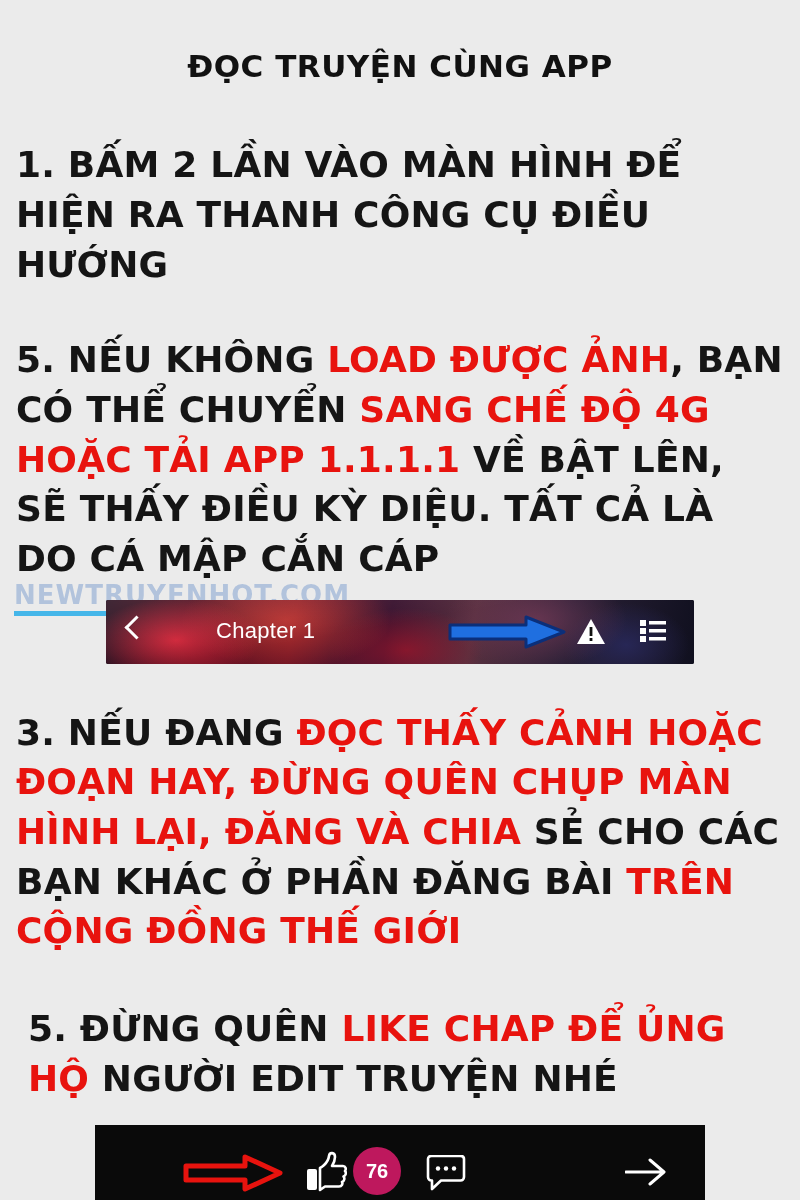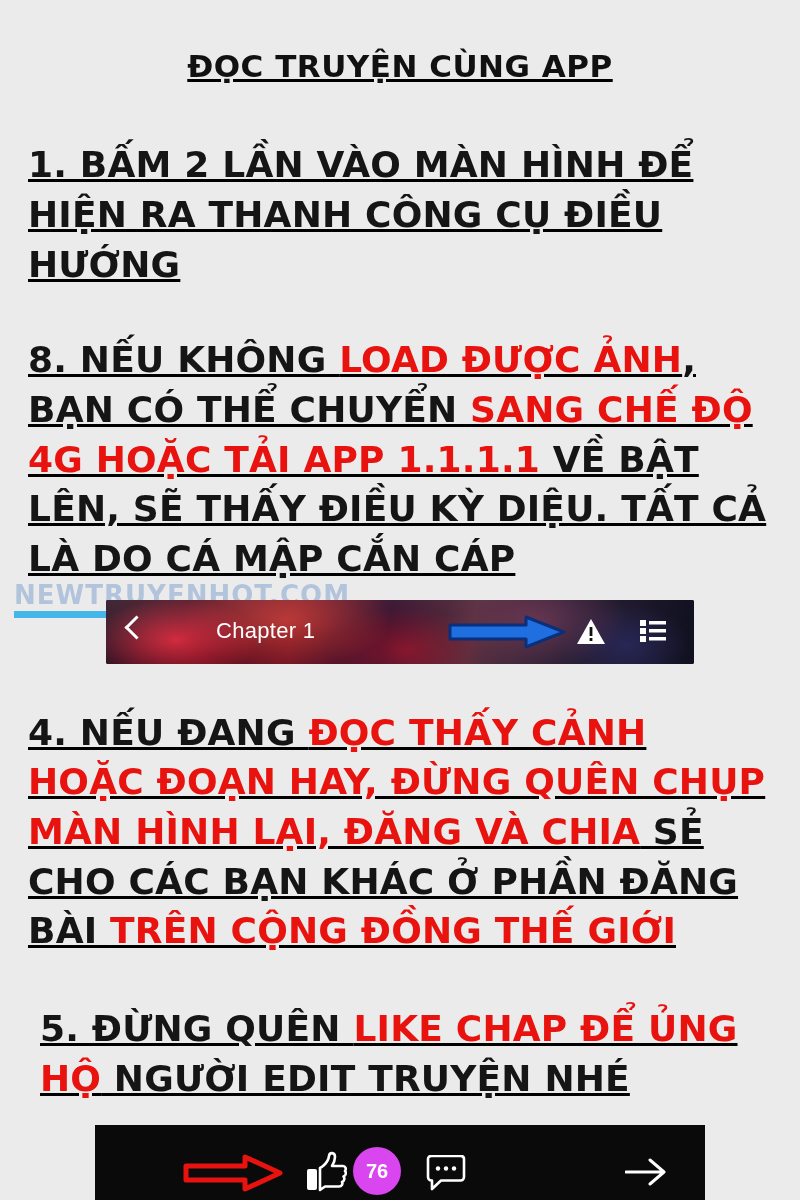--- a/index.html
+++ b/index.html
@@ -12,22 +12,21 @@
     background: #ebebeb;
     font-family: "DejaVu Sans", sans-serif;
     overflow: hidden;
     position: relative;
   }
   .page {
     position: relative;
     width: 800px;
     height: 1200px;
     box-sizing: border-box;
-    padding: 0 28px;
-    text-decoration: underline;
+    padding: 0 16px;
   }
   .title {
     text-align: center;
     font-size: 31px;
     font-weight: bold;
     letter-spacing: 0.5px;
     color: #111111;
     padding-top: 48px;
     line-height: 1.2;
   }
@@ -59,21 +58,21 @@
   }
   .watermark .wm-small {
     display: block;
     font-size: 11px;
     letter-spacing: 2px;
     margin-left: 2px;
     margin-bottom: -4px;
   }
   .watermark .wm-main {
     display: block;
-    border-bottom: 7px solid #0ea5e9;
+    border-bottom: 5px solid #0ea5e9;
     padding-bottom: 1px;
     display: inline-block;
   }
 
   
   .shot1 {
     position: relative;
     margin: 16px auto 7px auto;
     width: 588px;
     height: 64px;
@@ -149,21 +148,21 @@
   .shot2 .thumb {
     position: absolute;
     left: 210px; top: 26px;
     width: 42px; height: 42px;
   }
   .shot2 .count-badge {
     position: absolute;
     left: 258px; top: 22px;
     width: 48px; height: 48px;
     border-radius: 50%;
-    background: #d946ef;
+    background: #be185d;
     color: #ffffff;
     font-size: 20px;
     font-weight: bold;
     display: flex;
     align-items: center;
     justify-content: center;
     font-family: "Liberation Sans", sans-serif;
   }
   .shot2 .comment-icon {
     position: absolute;
@@ -181,21 +180,21 @@
 
 <div class="page">
 
   <div class="title">ĐỌC TRUYỆN CÙNG APP</div>
 
   <div class="block b1">
     <span>1. BẤM 2 LẦN VÀO MÀN HÌNH ĐỂ HIỆN RA THANH CÔNG CỤ ĐIỀU HƯỚNG</span>
   </div>
 
   <div class="block b2">
-    <span>8. NẾU KHÔNG </span><span class="red">LOAD ĐƯỢC ẢNH</span><span>, BẠN CÓ THỂ CHUYỂN </span><span class="red">SANG CHẾ ĐỘ 4G HOẶC TẢI APP 1.1.1.1</span><span> VỀ BẬT LÊN, SẼ THẤY ĐIỀU KỲ DIỆU. TẤT CẢ LÀ DO CÁ MẬP CẮN CÁP</span>
+    <span>5. NẾU KHÔNG </span><span class="red">LOAD ĐƯỢC ẢNH</span><span>, BẠN CÓ THỂ CHUYỂN </span><span class="red">SANG CHẾ ĐỘ 4G HOẶC TẢI APP 1.1.1.1</span><span> VỀ BẬT LÊN, SẼ THẤY ĐIỀU KỲ DIỆU. TẤT CẢ LÀ DO CÁ MẬP CẮN CÁP</span>
   </div>
 
 
   <div class="watermark">
     <span class="wm-main">NEWTRUYENHOT.COM</span>
   </div>
 
   <div class="shot1">
     <div class="bg"></div>
     <div class="sheen"></div>
@@ -216,21 +215,21 @@
       <rect x="0" y="1" width="6" height="6" fill="#ffffff"></rect>
       <rect x="0" y="9" width="6" height="6" fill="#ffffff"></rect>
       <rect x="0" y="17" width="6" height="6" fill="#ffffff"></rect>
       <rect x="9" y="2" width="17" height="3.5" fill="#ffffff"></rect>
       <rect x="9" y="10" width="17" height="3.5" fill="#ffffff"></rect>
       <rect x="9" y="18" width="17" height="3.5" fill="#ffffff"></rect>
     </svg>
   </div>
 
   <div class="block b4">
-    <span>4. NẾU ĐANG </span><span class="red">ĐỌC THẤY CẢNH HOẶC ĐOẠN HAY, ĐỪNG QUÊN CHỤP MÀN HÌNH LẠI, ĐĂNG VÀ CHIA</span><span> SẺ CHO CÁC BẠN KHÁC Ở PHẦN ĐĂNG BÀI </span><span class="red">TRÊN CỘNG ĐỒNG THẾ GIỚI</span>
+    <span>3. NẾU ĐANG </span><span class="red">ĐỌC THẤY CẢNH HOẶC ĐOẠN HAY, ĐỪNG QUÊN CHỤP MÀN HÌNH LẠI, ĐĂNG VÀ CHIA</span><span> SẺ CHO CÁC BẠN KHÁC Ở PHẦN ĐĂNG BÀI </span><span class="red">TRÊN CỘNG ĐỒNG THẾ GIỚI</span>
   </div>
 
   <div class="block b5">
     <span>5. ĐỪNG QUÊN </span><span class="red">LIKE CHAP ĐỂ ỦNG HỘ</span><span> NGƯỜI EDIT TRUYỆN NHÉ</span>
   </div>
 
   <div class="shot2">
     <svg class="red-arrow" viewBox="0 0 100 40">
       <path d="M3 13 L62 13 L62 4 L97 20 L62 36 L62 27 L3 27 Z" fill="none" stroke="#e8130e" stroke-width="5" stroke-linejoin="round"></path>
     </svg>

